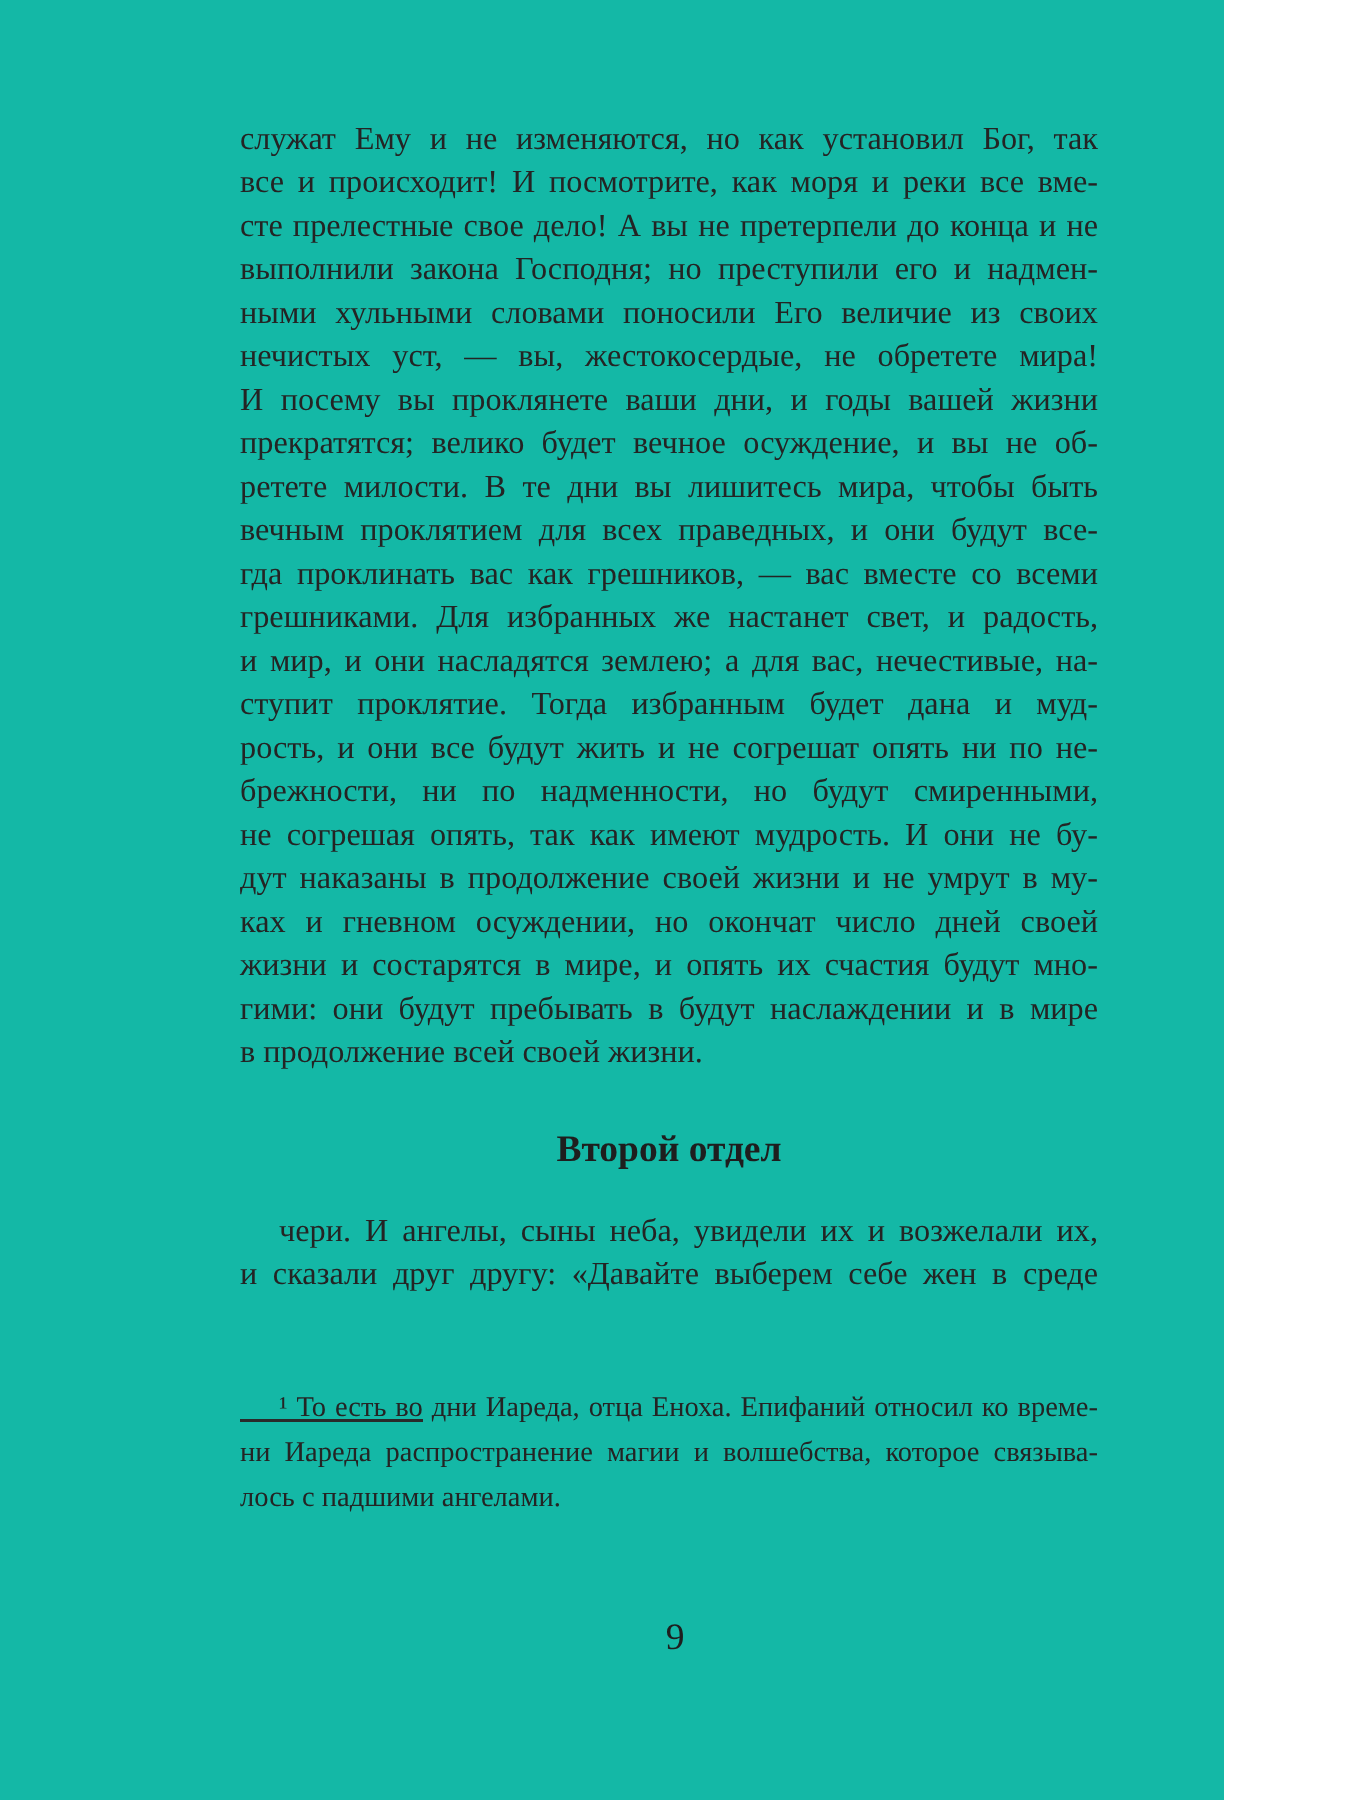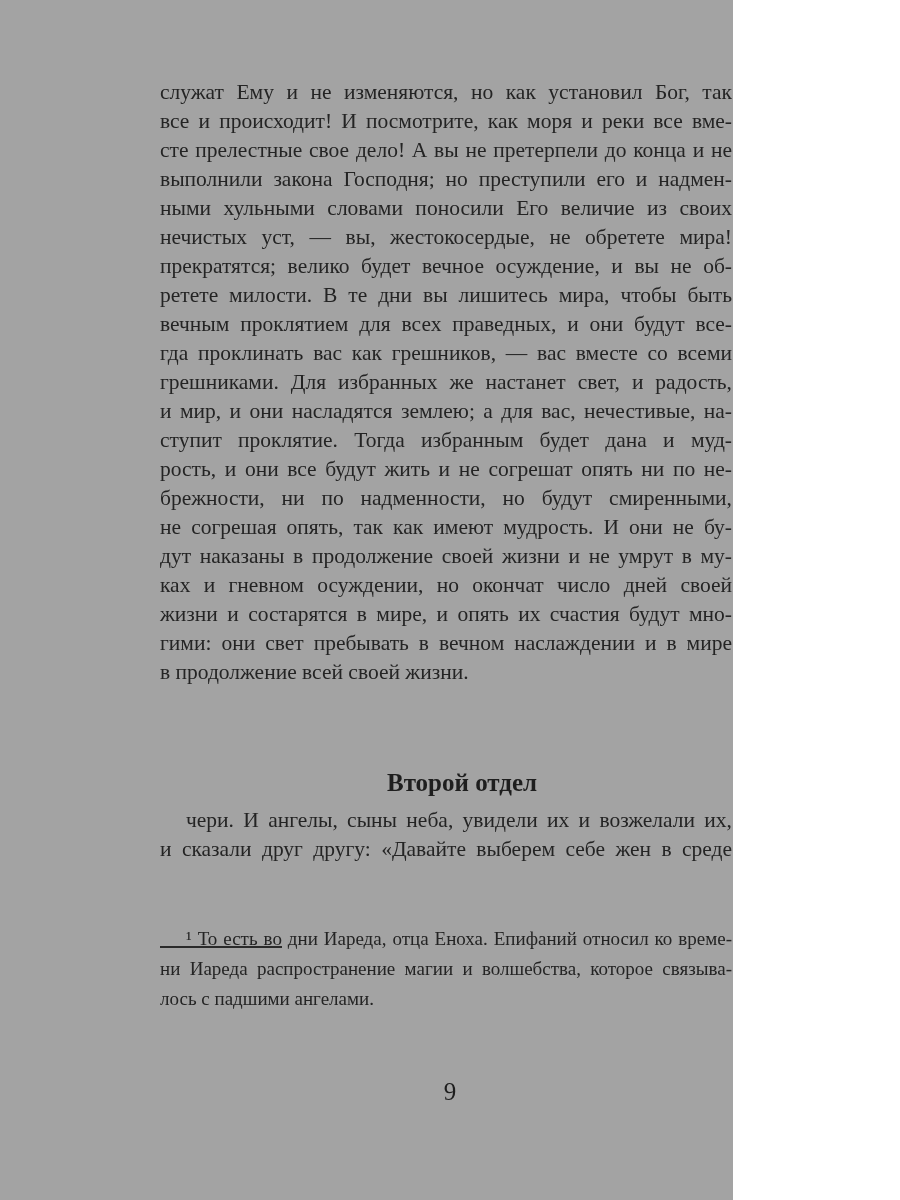--- a/index.html
+++ b/index.html
@@ -2,23 +2,23 @@
 <html><head>
 <meta charset="utf-8">
 <style>
   html, body {
     margin: 0;
     padding: 0;
     background: #ffffff;
   }
   .page {
     position: relative;
-    width: 733px;
+    width: 816px;
     height: 1200px;
-    background: #a3a3a3;
+    background: #14b8a6;
     font-family: "Liberation Serif", serif;
     color: #242424;
     overflow: hidden;
   }
   .text-block {
     position: absolute;
     left: 160px;
     width: 572px;
   }
   .para {
@@ -35,21 +35,21 @@
   }
   .indent-first .line:first-child {
     text-indent: 26px;
   }
   .body-paragraph { top: 78px; }
   .section-heading {
     position: absolute;
     left: 160px;
     top: 752px;
     width: 572px;
-    margin: 16px;
+    margin: 0;
     text-align: center;
     font-size: 25px;
     font-weight: bold;
     line-height: 30px;
     color: #1e1e1e;
   }
   .section6-paragraph { top: 806px; }
   .footnote-rule {
     position: absolute;
     left: 160px;
@@ -78,34 +78,35 @@
 
 <div class="page">
 
   <div class="text-block para body-paragraph end-flush">
       <div class="line">служат Ему и не изменяются, но как установил Бог, так</div>
       <div class="line">все и происходит! И посмотрите, как моря и реки все вме-</div>
       <div class="line">сте прелестные свое дело! А вы не претерпели до конца и не</div>
       <div class="line">выполнили закона Господня; но преступили его и надмен-</div>
       <div class="line">ными хульными словами поносили Его величие из своих</div>
       <div class="line">нечистых уст, — вы, жестокосердые, не обретете мира!</div>
+      <div class="line">И посему вы проклянете ваши дни, и годы вашей жизни</div>
       <div class="line">прекратятся; велико будет вечное осуждение, и вы не об-</div>
       <div class="line">ретете милости. В те дни вы лишитесь мира, чтобы быть</div>
       <div class="line">вечным проклятием для всех праведных, и они будут все-</div>
       <div class="line">гда проклинать вас как грешников, — вас вместе со всеми</div>
       <div class="line">грешниками. Для избранных же настанет свет, и радость,</div>
       <div class="line">и мир, и они насладятся землею; а для вас, нечестивые, на-</div>
       <div class="line">ступит проклятие. Тогда избранным будет дана и муд-</div>
       <div class="line">рость, и они все будут жить и не согрешат опять ни по не-</div>
       <div class="line">брежности, ни по надменности, но будут смиренными,</div>
       <div class="line">не согрешая опять, так как имеют мудрость. И они не бу-</div>
       <div class="line">дут наказаны в продолжение своей жизни и не умрут в му-</div>
       <div class="line">ках и гневном осуждении, но окончат число дней своей</div>
       <div class="line">жизни и состарятся в мире, и опять их счастия будут мно-</div>
-      <div class="line">гими: они свет пребывать в вечном наслаждении и в мире</div>
+      <div class="line">гими: они будут пребывать в будут наслаждении и в мире</div>
       <div class="line">в продолжение всей своей жизни.</div>
     </div>
 
   <h2 class="section-heading">Второй отдел</h2>
 
   <div class="text-block para section6-paragraph indent-first">
       <div class="line">чери. И ангелы, сыны неба, увидели их и возжелали их,</div>
       <div class="line">и сказали друг другу: «Давайте выберем себе жен в среде</div>
     </div>
 

